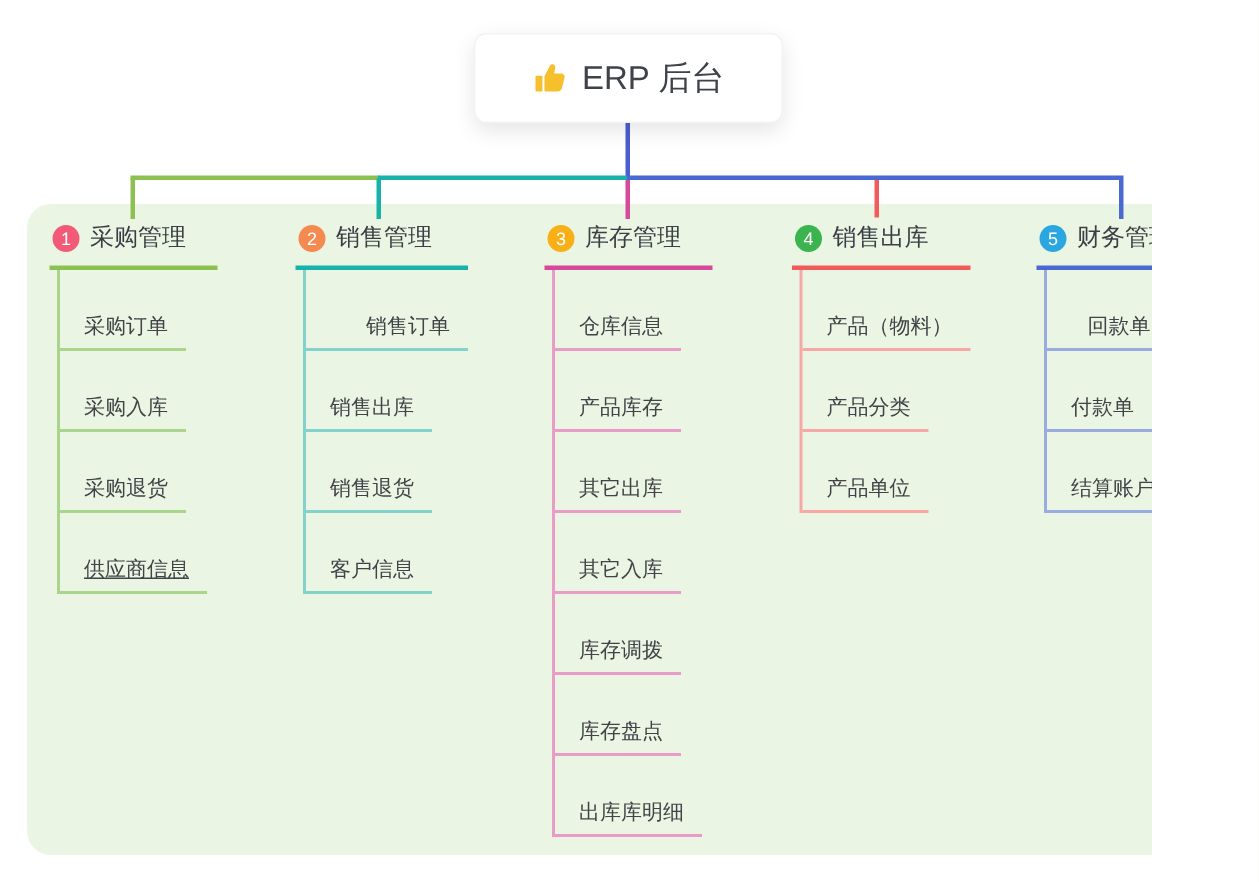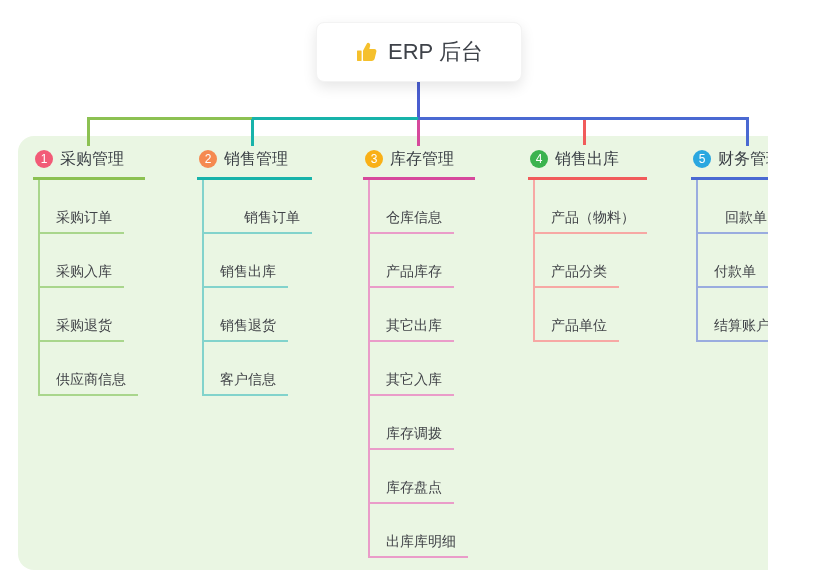--- a/index.html
+++ b/index.html
@@ -88,21 +88,21 @@
         <div class="child">
           <span class="child-label" style="border-bottom-color: rgb(169, 214, 140);">采购订单</span>
         </div>
         <div class="child">
           <span class="child-label" style="border-bottom-color: rgb(169, 214, 140);">采购入库</span>
         </div>
         <div class="child">
           <span class="child-label" style="border-bottom-color: rgb(169, 214, 140);">采购退货</span>
         </div>
         <div class="child">
-          <span class="child-label" style="border-bottom-color: rgb(169, 214, 140);">供应商信息</span>
+          <span class="child-label" style="border-bottom-color: rgb(169, 214, 140); text-decoration: underline;">供应商信息</span>
         </div>
       </div>
   </div>
 
   <div class="branch b2">
     <div class="header" style="border-bottom-color: rgb(23, 179, 170);">
       <span class="badge" style="background-color: rgb(245, 138, 80);">2</span>
       <span class="label">销售管理</span>
     </div>
     <div class="children" style="border-left-color: rgb(130, 211, 204);">

